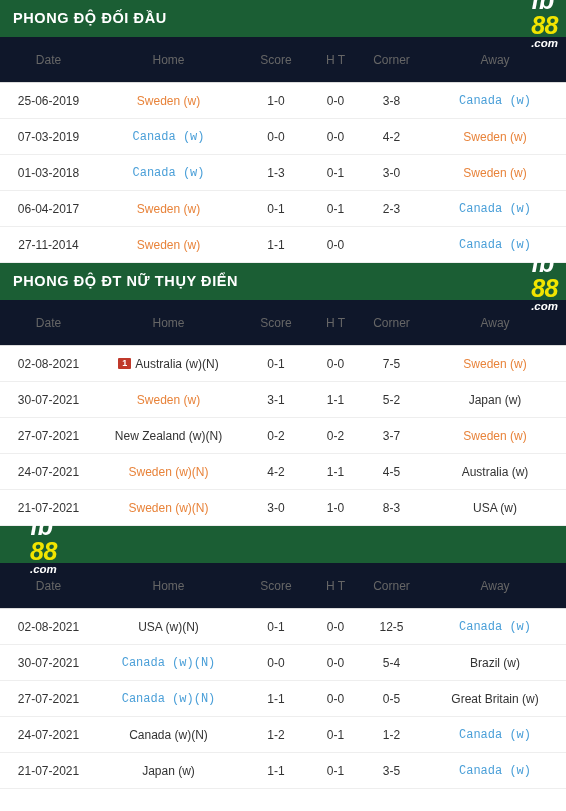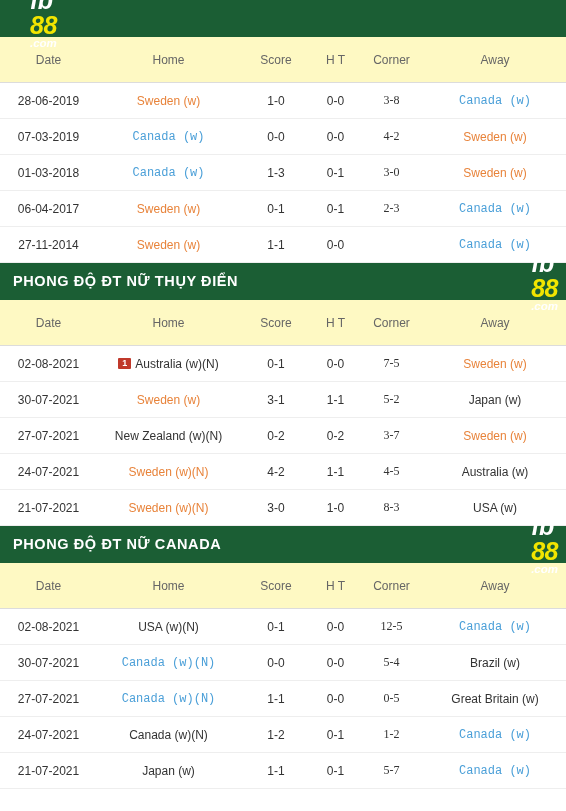--- a/index.html
+++ b/index.html
@@ -65,21 +65,21 @@
     margin-left: 17px;
     letter-spacing: 0px;
   }
   
   table.match-table {
     width: 100%;
     border-collapse: collapse;
     table-layout: fixed;
   }
   table.match-table th {
-    background: #fef9c3;
+    background: #0f172a;
     color: #666666;
     font-size: 12px;
     font-weight: normal;
     height: 45px;
     border-bottom: 1px solid #dcdcdc;
     text-align: center;
     padding: 0;
   }
   table.match-table td {
     height: 35px;
@@ -96,21 +96,21 @@
   .col-date   { width: 97px; }
   .col-home   { width: 143px; }
   .col-score  { width: 72px; }
   .col-ht     { width: 47px; }
   .col-corner { width: 65px; }
   .col-away   { width: 142px; }
 
   .t-date   { color: #333333; }
   .t-score  { color: #c9302c; }
   .t-ht     { color: #333333; }
-  .t-corner { color: #333333; font-family: Liberation Serif, serif; }
+  .t-corner { color: #333333; }
 
   .team-neutral { color: #333333; }
   .team-orange  { color: #e8833a; }
   .team-blue    { color: #4a9fd8; font-family: Liberation Mono, monospace; }
 
   .cell-home-inner {
     display: flex;
     align-items: center;
     justify-content: center;
     gap: 4px;
@@ -129,20 +129,21 @@
     padding: 0 1px;
     box-sizing: content-box;
   }
 </style>
 </head>
 <body>
 
 <div class="page">
   <div id="sections-container">
       <div class="section-bar">
+        <div class="section-title">PHONG ĐỘ ĐỐI ĐẦU</div>
         <div class="logo">
           <span class="logo-fb">fb</span>
           <span class="logo-88">88</span>
           <span class="logo-com">.com</span>
         </div>
       </div>
       <table class="match-table">
         <colgroup>
           <col class="col-date">
           <col class="col-home">
@@ -156,21 +157,21 @@
             <th>Date</th>
             <th>Home</th>
             <th>Score</th>
             <th>H T</th>
             <th>Corner</th>
             <th>Away</th>
           </tr>
         </thead>
         <tbody>
           <tr>
-            <td class="t-date">28-06-2019</td>
+            <td class="t-date">25-06-2019</td>
             <td>
               <div class="cell-home-inner">
                 <span class="team-orange">Sweden (w)</span>
               </div>
             </td>
             <td class="t-score">1-0</td>
             <td class="t-ht">0-0</td>
             <td class="t-corner">3-8</td>
             <td><span class="team-blue">Canada (w)</span></td>
           </tr>
@@ -309,21 +310,20 @@
               </div>
             </td>
             <td class="t-score">3-0</td>
             <td class="t-ht">1-0</td>
             <td class="t-corner">8-3</td>
             <td><span class="team-neutral">USA (w)</span></td>
           </tr>
         </tbody>
       </table>
       <div class="section-bar">
-        <div class="section-title">PHONG ĐỘ ĐT NỮ CANADA</div>
         <div class="logo">
           <span class="logo-fb">fb</span>
           <span class="logo-88">88</span>
           <span class="logo-com">.com</span>
         </div>
       </div>
       <table class="match-table">
         <colgroup>
           <col class="col-date">
           <col class="col-home">
@@ -393,19 +393,19 @@
           </tr>
           <tr>
             <td class="t-date">21-07-2021</td>
             <td>
               <div class="cell-home-inner">
                 <span class="team-neutral">Japan (w)</span>
               </div>
             </td>
             <td class="t-score">1-1</td>
             <td class="t-ht">0-1</td>
-            <td class="t-corner">5-7</td>
+            <td class="t-corner">3-5</td>
             <td><span class="team-blue">Canada (w)</span></td>
           </tr>
         </tbody>
       </table>
     </div>
 </div>
 
 </body></html>

